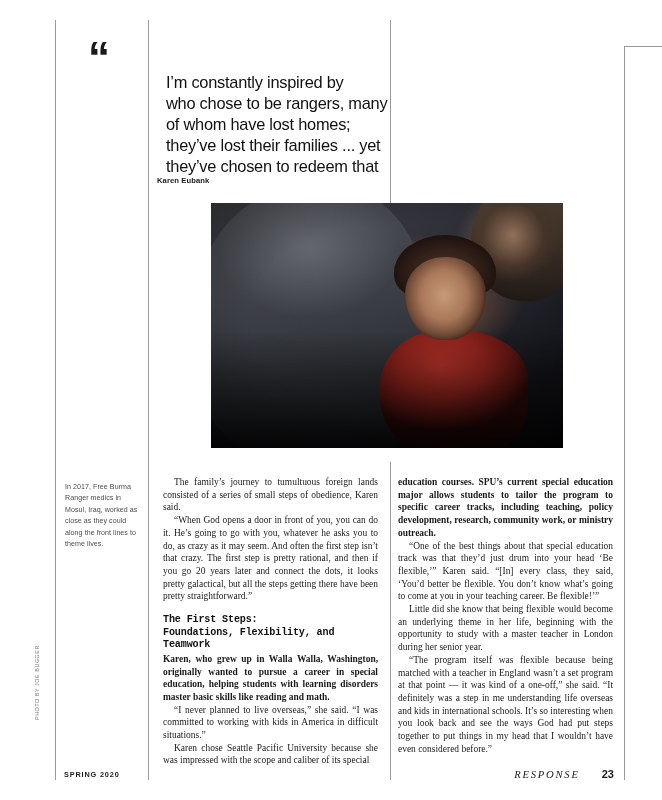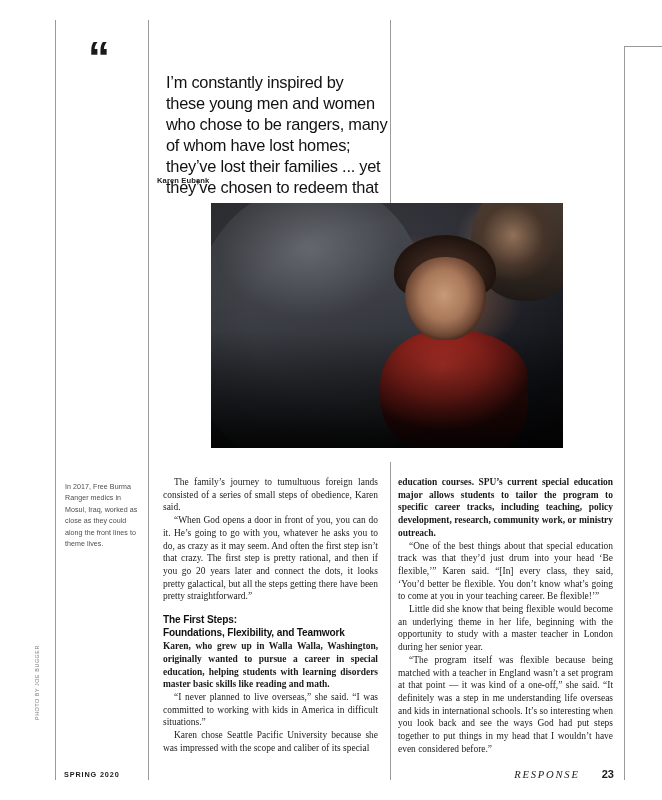--- a/index.html
+++ b/index.html
@@ -227,21 +227,21 @@
     font-family: "Liberation Sans", sans-serif;
     font-weight: 700;
     font-size: 10.1px;
     line-height: 1.25;
     letter-spacing: -0.15px;
     color: #111111;
     margin: 11px 0 1px 0;
     text-align: left;
     hyphens: none;
   }
-  .subhead span { display: block; }
+  .subhead span { display: block; font-family: Liberation Mono, monospace; }
 
   
   .footer-left {
     position: absolute;
     left: 64px;
     top: 770px;
     font-family: "Liberation Sans", sans-serif;
     font-weight: 700;
     font-size: 7.3px;
     letter-spacing: 0.85px;
@@ -282,21 +282,20 @@
   <div class="rule-v" id="rule-mid-bottom"></div>
   <div class="rule-v" id="rule-right-outer"></div>
   <div class="rule-h" id="rule-top-right"></div>
 
   <div class="quote-block">
     <div class="quote-mark">“</div>
   </div>
 
   <div class="pullquote">
     <span class="line">I’m constantly inspired by</span>
-    <span class="line">these young men and women</span>
     <span class="line">who chose to be rangers, many</span>
     <span class="line">of whom have lost homes;</span>
     <span class="line">they’ve lost their families ... yet</span>
     <span class="line">they’ve chosen to redeem that</span>
   </div>
 
   <div class="quote-attrib">Karen Eubank</div>
 
   <div class="photo">
     <div class="ph-bg"></div>

